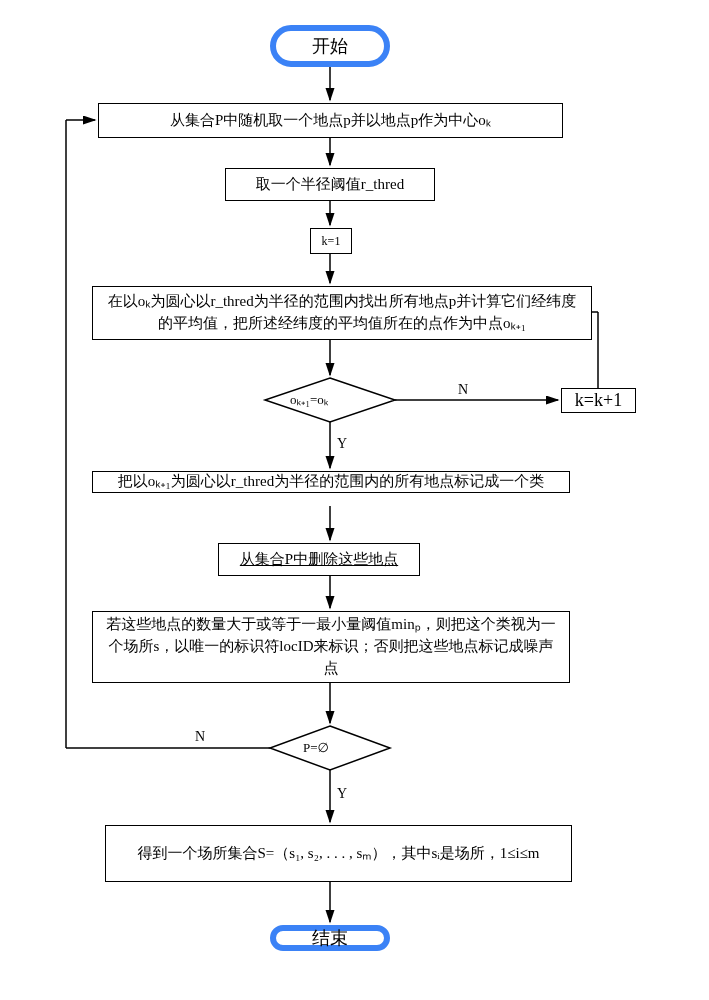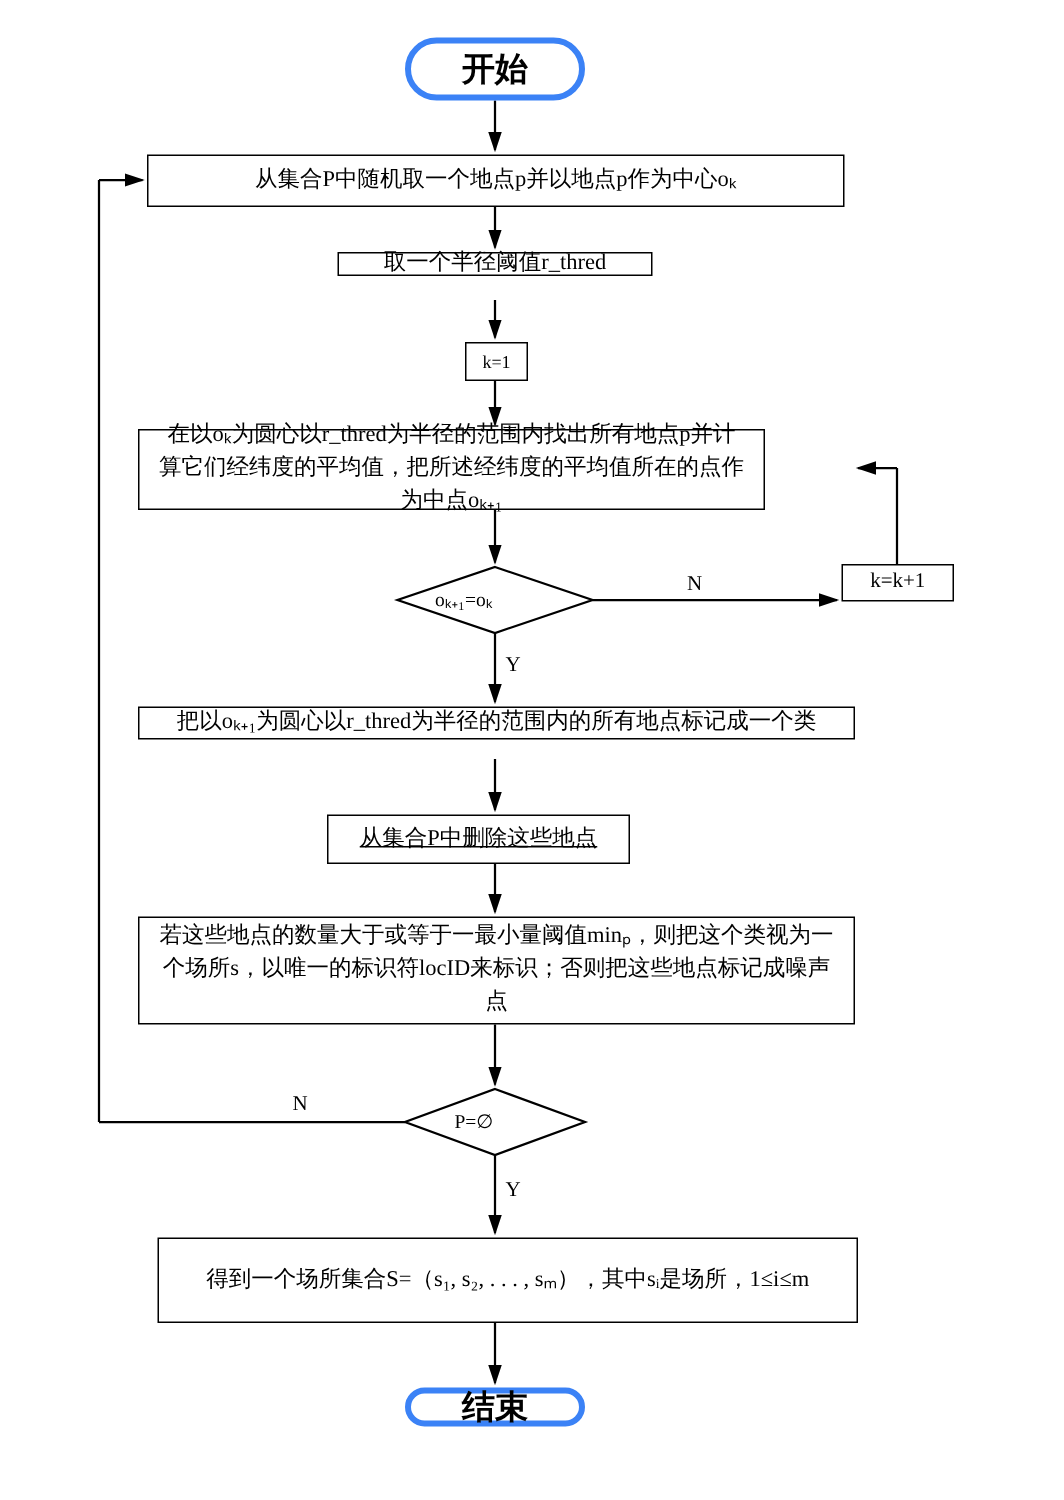--- a/index.html
+++ b/index.html
@@ -14,24 +14,24 @@
     svg { position: absolute; top: 0; left: 0; width: 709px; height: 1000px; pointer-events: none; }
     .node {
       position: absolute;
       display: flex;
       align-items: center;
       justify-content: center;
       text-align: center;
       background: #fff;
     }
     .terminal {
-      border: 4px solid #3b82f6;
+      border: 6px solid #3b82f6;
       border-radius: 50px;
-      font-size: 22px;
-      font-weight: 700;
+      font-size: 18px;
+      font-weight: 400;
     }
     .process {
       border: 1.5px solid #000;
       line-height: 1.45;
       padding: 4px 12px;
     }
     .small-process {
       border: 1.5px solid #000;
       font-size: 12px;
       padding: 2px 20px;
@@ -90,31 +90,31 @@
 
   <line x1="330" y1="770" x2="330" y2="822" stroke="#000" stroke-width="1.5" marker-end="url(#arrow)"></line>
 
   <line x1="330" y1="882" x2="330" y2="922" stroke="#000" stroke-width="1.5" marker-end="url(#arrow)"></line>
 </svg>
 
 <div class="node terminal" style="left:270px; top:25px; width:120px; height:42px;">开始</div>
 
 <div class="node process" style="left:98px; top:103px; width:465px; height:35px;">从集合P中随机取一个地点p并以地点p作为中心oₖ</div>
 
-<div class="node process" style="left:225px; top:168px; width:210px; height:16px;">取一个半径阈值r_thred</div>
+<div class="node process" style="left:225px; top:168px; width:210px; height:33px;">取一个半径阈值r_thred</div>
 
 <div class="node small-process" style="left:310px; top:228px; width:40px; height:26px;">k=1</div>
 
-<div class="node process" style="left:92px; top:286px; width:418px; height:54px;">在以oₖ为圆心以r_thred为半径的范围内找出所有地点p并计算它们经纬度的平均值，把所述经纬度的平均值所在的点作为中点oₖ₊₁</div>
+<div class="node process" style="left:92px; top:286px; width:500px; height:54px;">在以oₖ为圆心以r_thred为半径的范围内找出所有地点p并计算它们经纬度的平均值，把所述经纬度的平均值所在的点作为中点oₖ₊₁</div>
 
 <div class="decision-label" style="left:290px; top:392px; width:80px;">oₖ₊₁=oₖ</div>
 
 <div class="yn-label" style="left:458px; top:382px;">N</div>
 
-<div class="node process" style="left:561px; top:376px; width:75px; height:25px; font-size:14px;">k=k+1</div>
+<div class="node process" style="left:561px; top:388px; width:75px; height:25px; font-size:18px;">k=k+1</div>
 
 <div class="yn-label" style="left:337px; top:436px;">Y</div>
 
 <div class="node process" style="left:92px; top:471px; width:478px; height:22px;">把以oₖ₊₁为圆心以r_thred为半径的范围内的所有地点标记成一个类</div>
 
 <div class="node process" style="left:218px; top:543px; width:202px; height:33px;text-decoration:underline;">从集合P中删除这些地点</div>
 
 <div class="node process" style="left:92px; top:611px; width:478px; height:72px;">若这些地点的数量大于或等于一最小量阈值minₚ，则把这个类视为一个场所s，以唯一的标识符locID来标识；否则把这些地点标记成噪声点</div>
 
 <div class="decision-label" style="left:303px; top:740px; width:54px;">P=∅</div>

